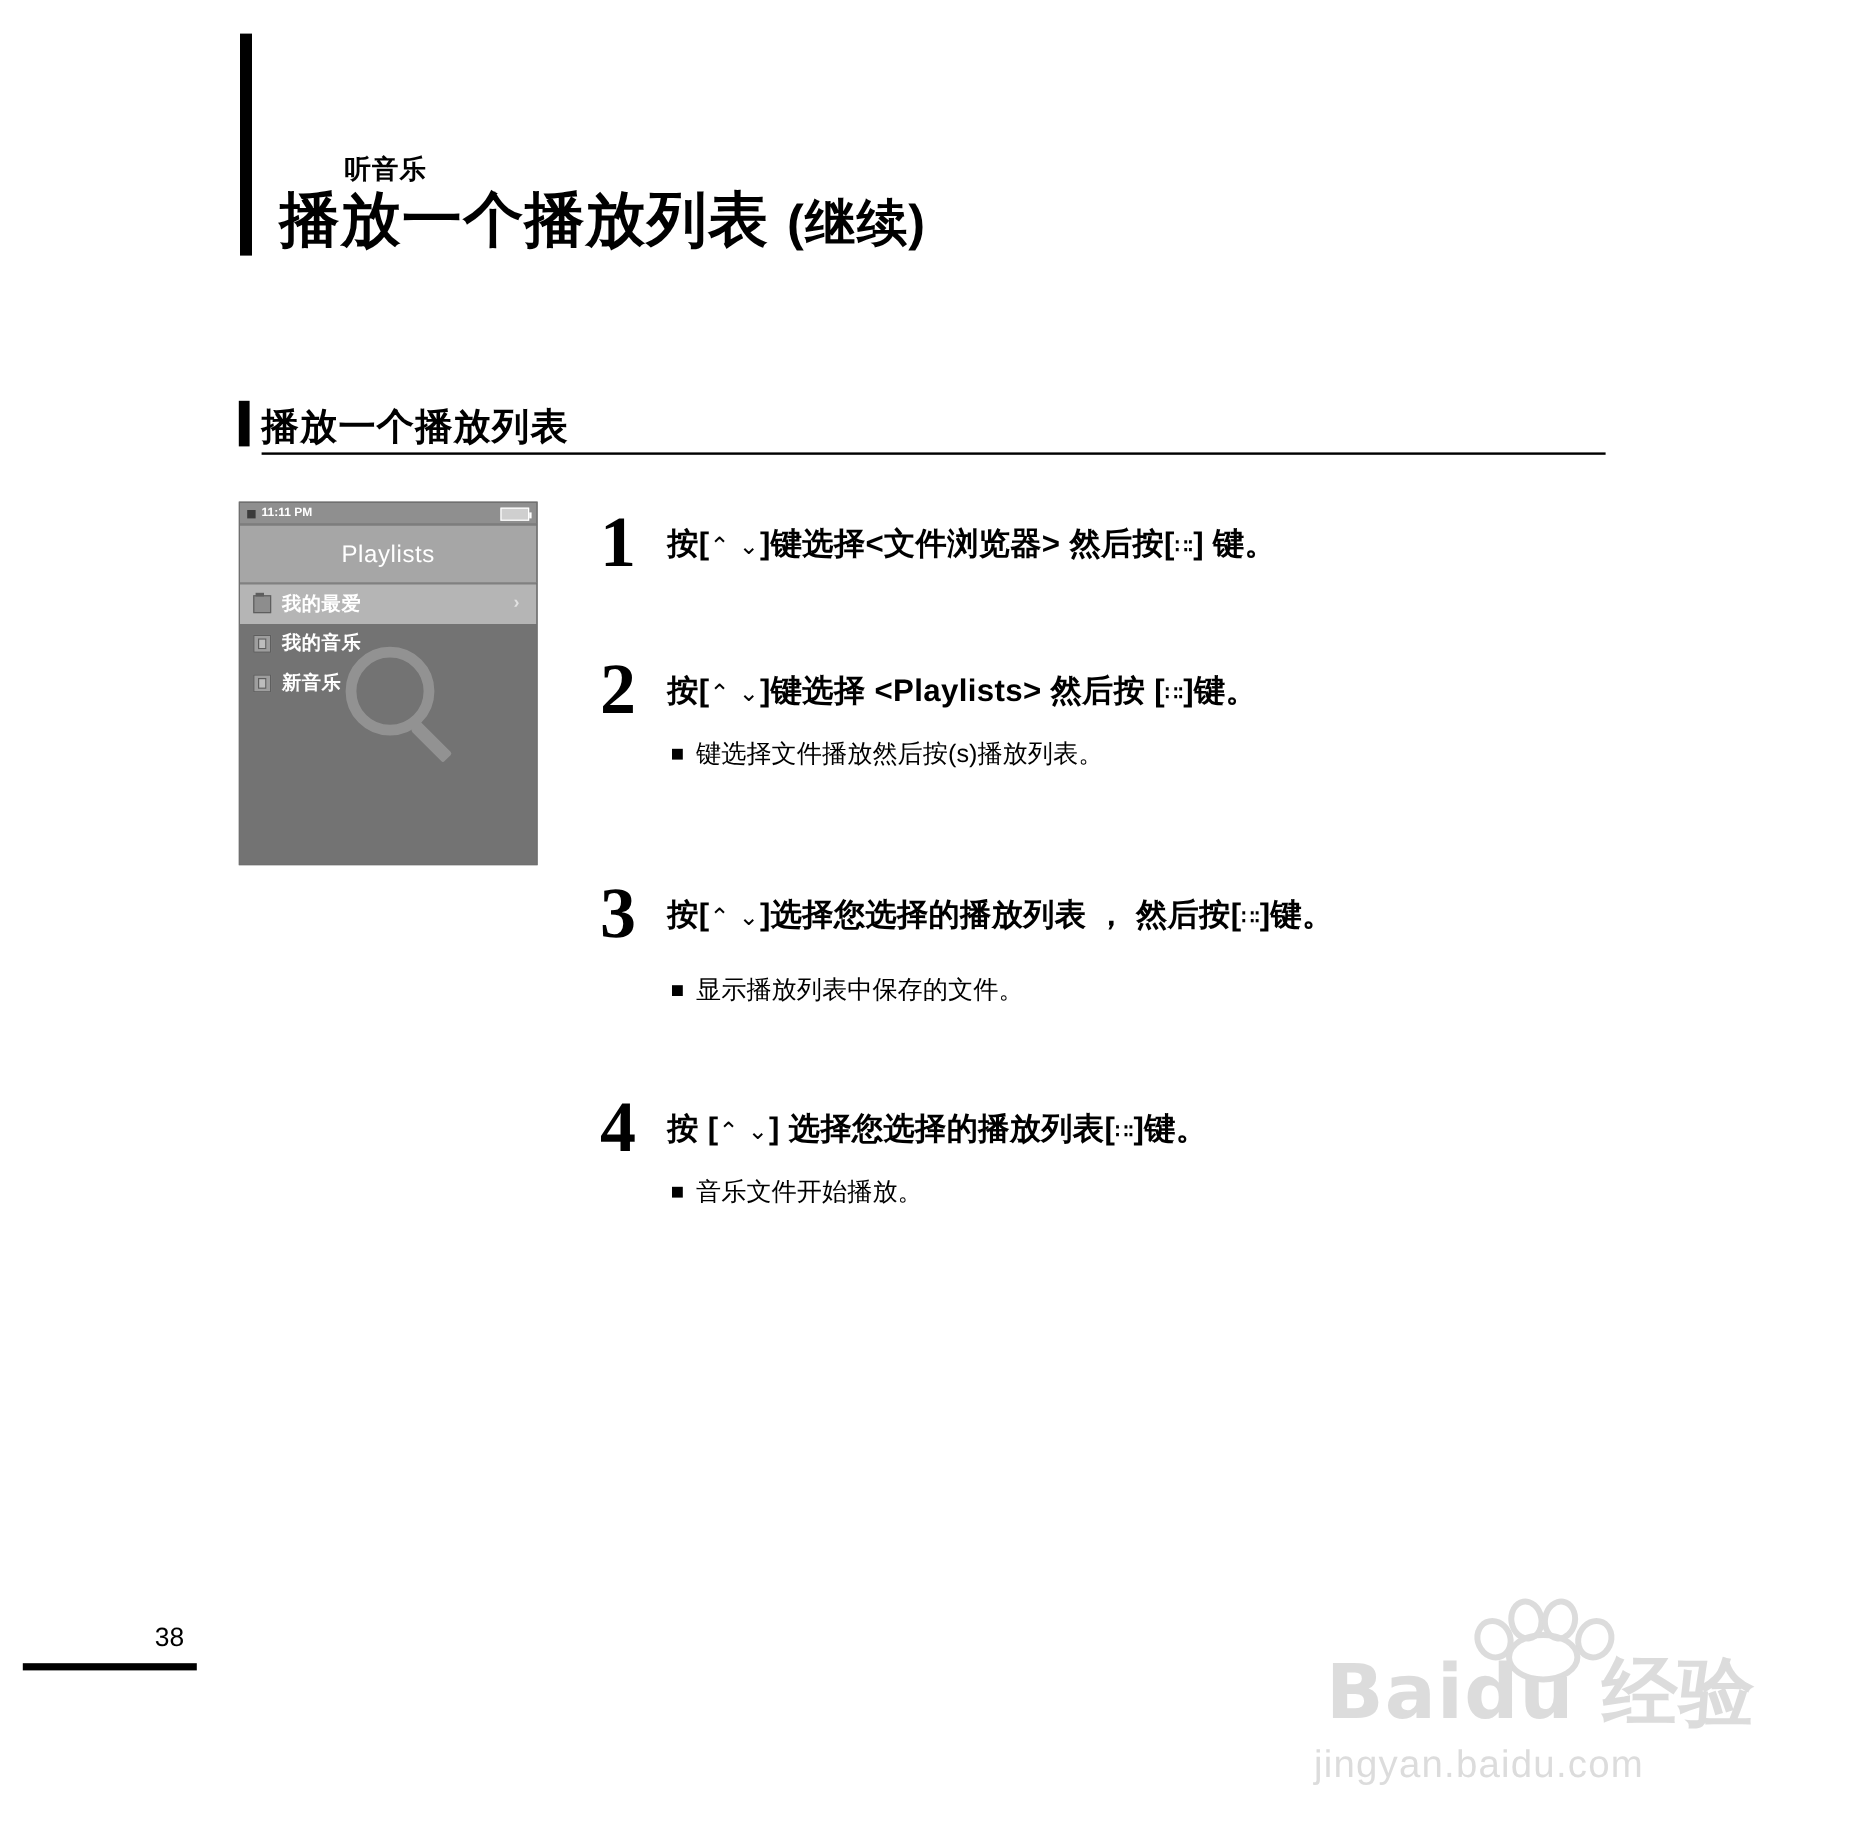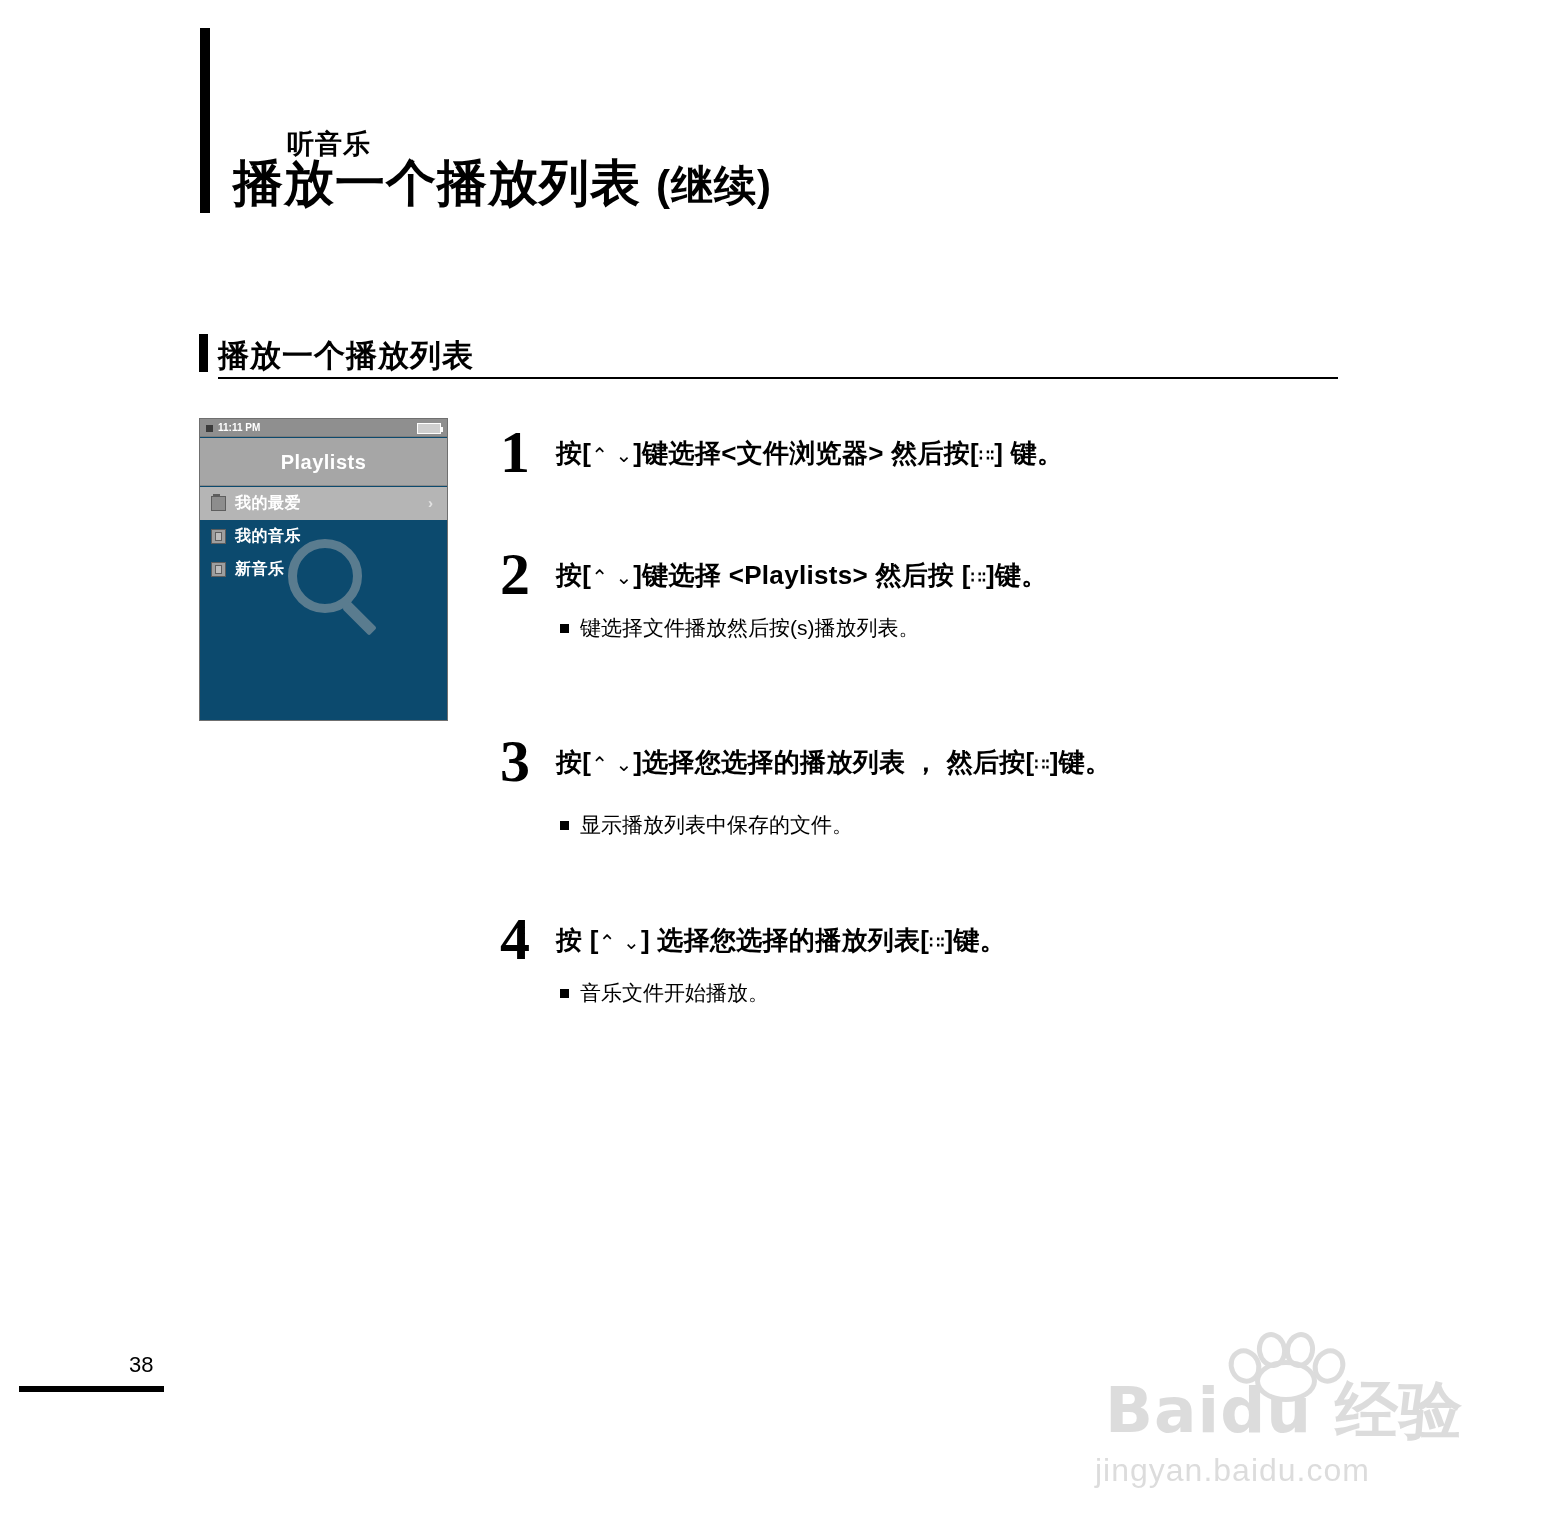--- a/index.html
+++ b/index.html
@@ -22,21 +22,21 @@
     left: 200px;
     top: 28px;
     width: 10px;
     height: 185px;
     background: #000000;
   }
   .header-kicker {
     position: absolute;
     left: 239px;
     top: 126px;
-    font-size: 27px;
+    font-size: 22px;
     font-weight: bold;
     letter-spacing: 1px;
     padding-left: 48px;
   }
   .header-title {
     position: absolute;
     left: 233px;
     top: 150px;
     font-size: 50px;
     font-weight: bold;
@@ -74,21 +74,21 @@
     background: #000000;
   }
 
   
   .device {
     position: absolute;
     left: 199px;
     top: 418px;
     width: 249px;
     height: 303px;
-    background: #0c4a6e;
+    background: #737373;
     border: 1px solid #6f6f6f;
     box-sizing: border-box;
     overflow: hidden;
   }
   .device-status {
     position: absolute;
     left: 0; top: 0;
     width: 100%;
     height: 18px;
     background: #8f8f8f;
@@ -131,21 +131,21 @@
     background: #a6a6a6;
     border-bottom: 1px solid #8a8a8a;
     box-sizing: border-box;
   }
   .device-title {
     position: absolute;
     width: 100%;
     top: 13px;
     text-align: center;
     font-size: 20px;
-    font-weight: bold;
+    font-weight: normal;
     color: #ffffff;
     letter-spacing: 0.5px;
   }
   .magnifier {
     position: absolute;
     left: 88px;
     top: 120px;
     width: 110px;
     height: 110px;
     opacity: 0.45;

